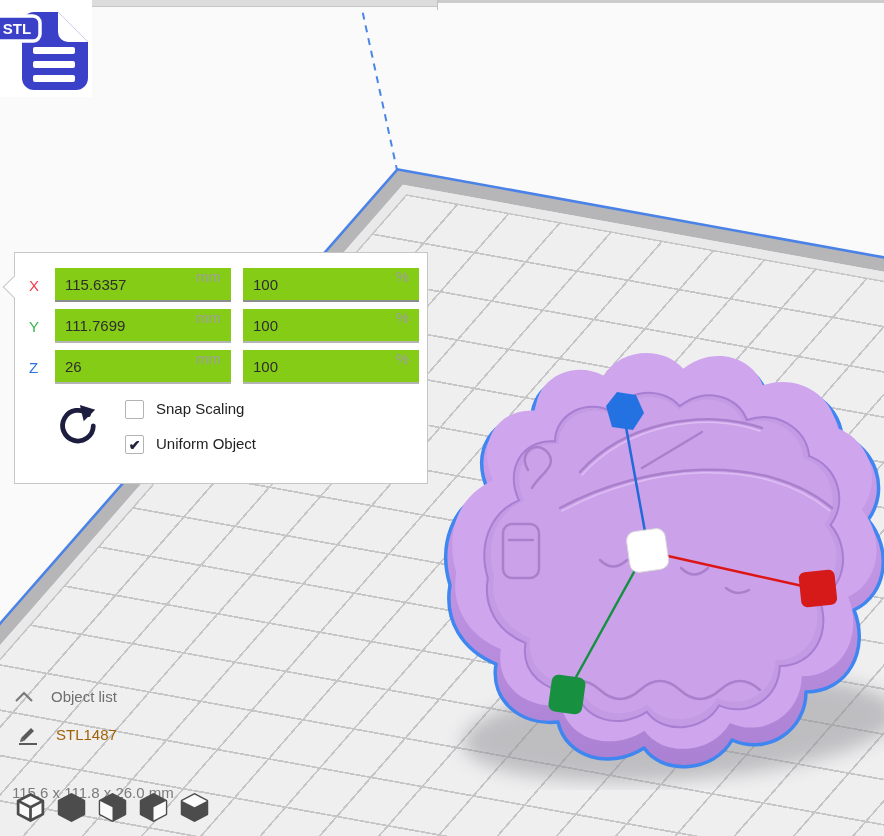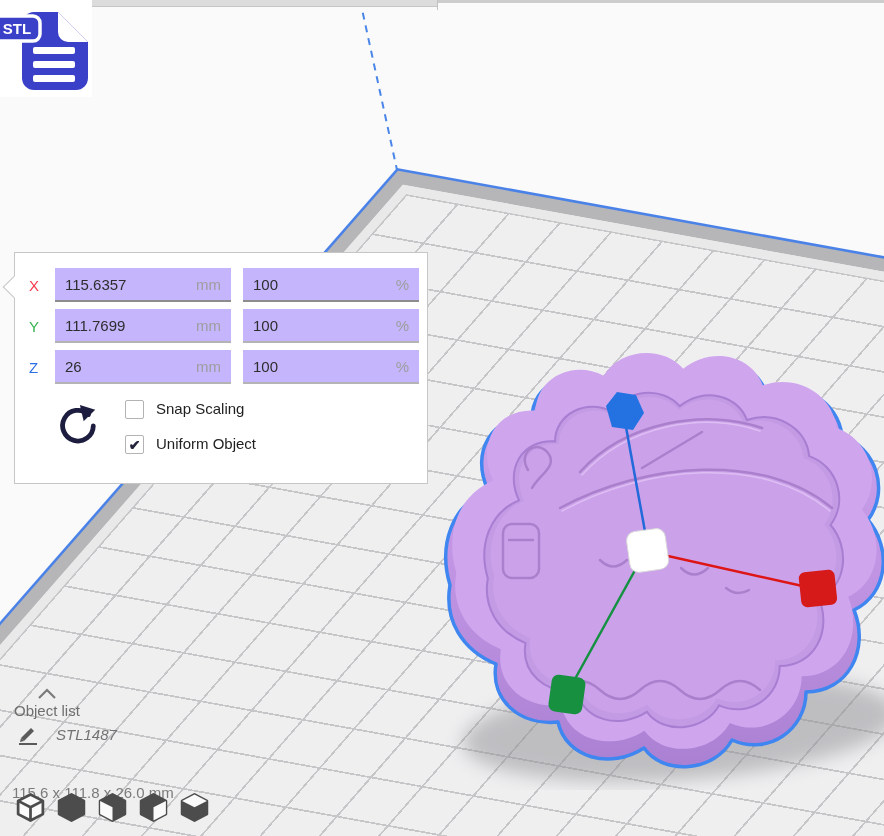--- a/index.html
+++ b/index.html
@@ -50,43 +50,43 @@
   }
   .scale-row{display:flex;align-items:center;margin-bottom:7px;}
   .axis-label{width:26px;font-size:15px;flex:0 0 26px;}
   .axis-x{color:#f43a4d;}
   .axis-y{color:#35b34f;}
   .axis-z{color:#2a6fe4;}
   .field{position:relative;flex:0 0 176px;margin-right:12px;}
   .field:last-child{margin-right:0;}
   .field input{
     width:100%;height:34px;box-sizing:border-box;
-    background:#c4b5fd;border:0;border-bottom:2px solid #b4b4b4;
+    background:#84cc16;border:0;border-bottom:2px solid #b4b4b4;
     font-family:"Liberation Sans",sans-serif;font-size:15px;color:#2e2e2e;
     padding:0 36px 0 10px;outline:none;
   }
   .row-x .field input{border-bottom-color:#8d8d8d;}
-  .field .unit{position:absolute;right:10px;top:8px;font-size:15px;color:#9e9e9e;pointer-events:none;}
+  .field .unit{position:absolute;right:10px;top:0;font-size:15px;color:#9e9e9e;pointer-events:none;}
   .panel-bottom{display:flex;margin-top:14px;}
   .reset-wrap{width:96px;display:flex;justify-content:center;align-items:center;}
   .check-col{display:flex;flex-direction:column;gap:16px;padding-top:2px;}
   .check-row{display:flex;align-items:flex-start;gap:12px;cursor:pointer;}
   .checkbox{
     width:19px;height:19px;box-sizing:border-box;background:#fff;
     border:1px solid #b3b3b3;border-radius:2px;
     display:flex;align-items:center;justify-content:center;
     font-size:14px;line-height:1;color:#23233c;font-weight:bold;
   }
   .check-label{font-size:15px;color:#1f1f1f;}
 
   
-  .objectlist{position:absolute;left:14px;top:688px;display:flex;align-items:center;gap:2px;z-index:8;flex-direction:column;}
+  .objectlist{position:absolute;left:14px;top:688px;display:flex;align-items:center;gap:17px;z-index:8;}
   .objectlist .txt{font-size:15px;color:#6e6e6e;}
   .objectrow{position:absolute;left:16px;top:722px;display:flex;align-items:center;gap:16px;z-index:8;}
-  .objectrow .txt{font-size:15px;color:#737373;font-style:italic;}
+  .objectrow .txt{font-size:15px;color:#a16207;}
   .dims{position:absolute;left:12px;top:784px;font-size:15px;color:#7b7b7b;z-index:8;}
   .viewbar{position:absolute;left:14px;top:791px;display:flex;gap:8px;z-index:8;}
   .viewbar svg{display:block;cursor:pointer;}
 
   
   .logo{position:absolute;left:0;top:0;z-index:12;}
 </style>
 </head>
 <body>
 

